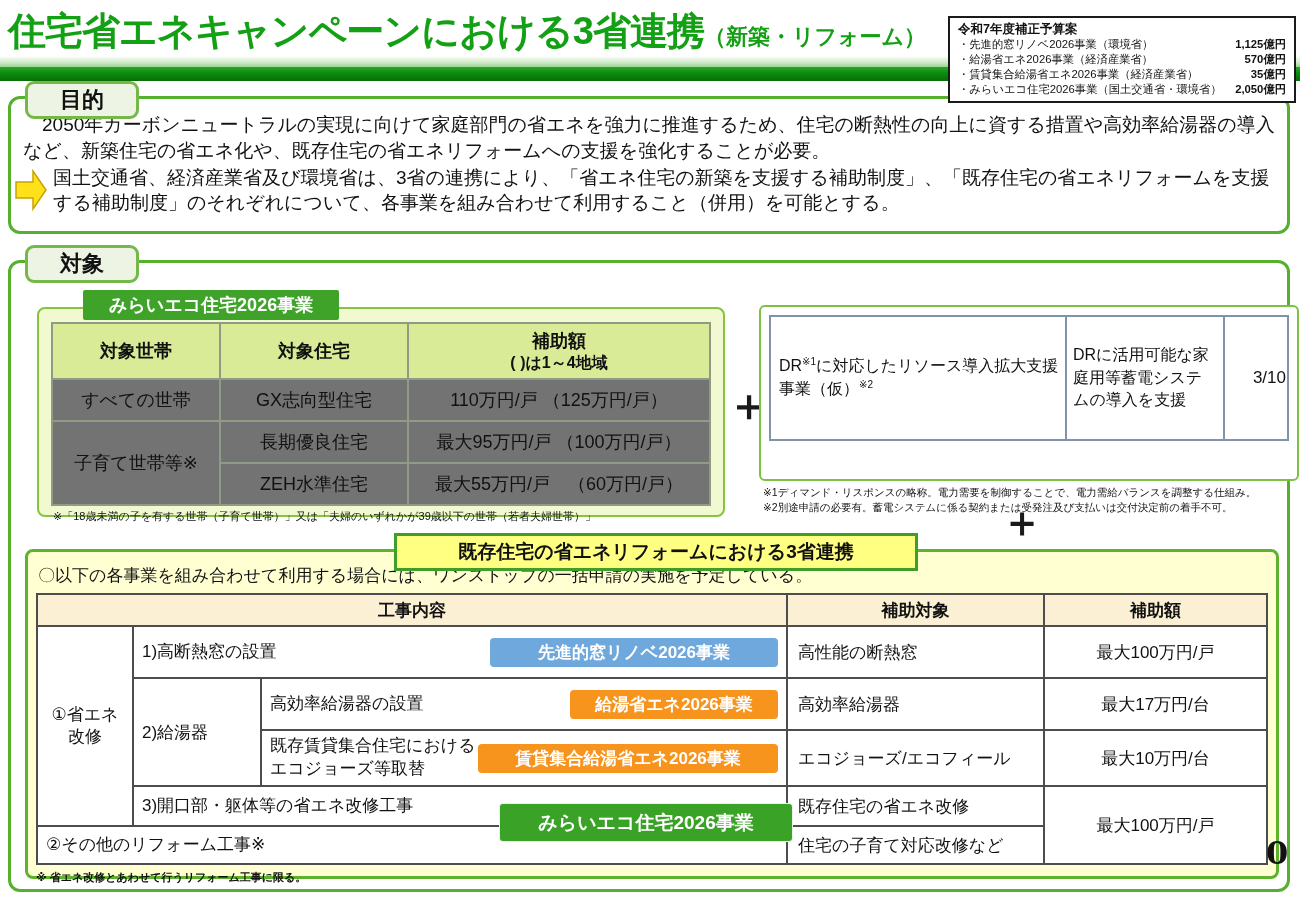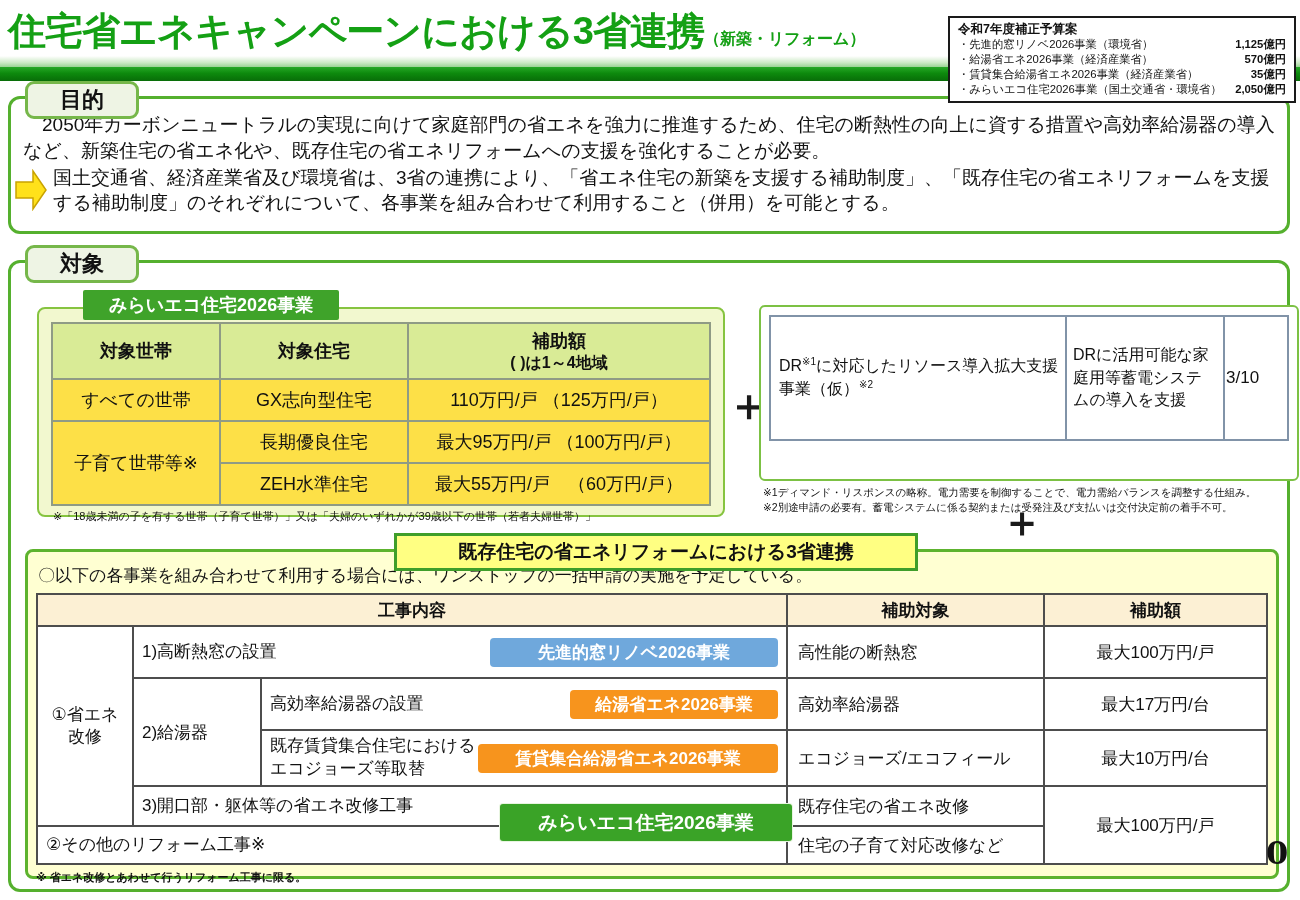--- a/index.html
+++ b/index.html
@@ -7,21 +7,21 @@
     width:1300px;height:900px;position:relative;overflow:hidden;
     background:#ffffff;
     font-family:"Liberation Sans","DejaVu Sans",sans-serif;
     color:#111;
   }
   .abs{position:absolute;}
 
   
   #title{left:8px;top:6px;font-weight:bold;color:#14a014;white-space:nowrap;}
   #title .main{font-size:38px;letter-spacing:-1px;}
-  #title .sub{font-size:16px;}
+  #title .sub{font-size:22px;}
   #bar-light{left:0;top:56px;width:1300px;height:11px;
     background:linear-gradient(180deg,#ffffff 0%,#cdeac6 60%,#9ad394 100%);}
   #bar-dark{left:0;top:67px;width:1300px;height:14px;
     background:linear-gradient(180deg,#27a827 0%,#0d8a0d 45%,#086d08 100%);}
 
   
   #budget{left:948px;top:16px;width:348px;box-sizing:border-box;
     border:2px solid #1a1a1a;background:#fff;padding:3px 8px 4px;z-index:5;}
   #budget .bud-head{font-size:12.5px;font-weight:bold;line-height:1.3;}
   #budget .bud-row{display:flex;justify-content:space-between;font-size:11.3px;line-height:1.32;}
@@ -39,21 +39,21 @@
   .p1{margin:13px 10px 0 12px;font-size:19px;line-height:1.36;}
   .p2row{display:flex;margin:1px 10px 0 4px;align-items:flex-start;}
   .p2{font-size:19px;line-height:1.36;margin-left:4px;flex:1;}
   .arrow-wrap{width:34px;flex:0 0 34px;padding-top:4px;}
 
   
   #mirai-badge{left:72px;top:27px;background:#3fa32a;color:#fff;font-weight:bold;
     font-size:18px;padding:3px 26px;border-radius:2px;z-index:3;}
   #mirai-panel{left:26px;top:44px;width:688px;height:210px;box-sizing:border-box;
     background:#f2f8cf;border:2px solid #86c440;border-radius:8px;padding:13px 12px 0 12px;}
-  table.mirai{width:100%;border-collapse:collapse;background:#fde047;table-layout:fixed;}
+  table.mirai{width:100%;border-collapse:collapse;background:#737373;table-layout:fixed;}
   .mirai th,.mirai td{border:2px solid #8f9b85;text-align:center;padding:0 2px;}
   .mirai th{background:#d9eb96;font-size:18px;font-weight:bold;height:54px;}
   .mirai td{font-size:18px;height:40px;}
   .mirai .hl2{font-size:16px;}
   #mirai-footnote{font-size:11px;margin:3px 0 0 2px;}
 
   
   .plus{font-size:44px;font-weight:bold;color:#1a1a1a;line-height:1;}
   #plus-left{left:716px;top:120px;}
   #plus-bottom{left:990px;top:238px;font-size:42px;}
@@ -62,21 +62,21 @@
   #battery-panel{left:748px;top:42px;width:540px;height:176px;box-sizing:border-box;
     background:#fff;border:2px solid #7cc144;border-radius:6px;padding:8px;}
   table.batt{width:100%;border-collapse:collapse;table-layout:fixed;}
   .batt th,.batt td{border:2px solid #8193a8;}
   .batt th{background:#b9cbe3;height:34px;font-size:16px;font-weight:bold;text-align:center;}
   .batt td{background:#fff;font-size:16px;height:114px;vertical-align:middle;}
   .pill{display:inline-block;background:#dfe9f6;border:2px solid #4f81bd;border-radius:14px;
     color:#17375e;font-size:14.5px;font-weight:bold;padding:1px 12px;line-height:1.25;}
   .batt .prog{padding:4px 6px 4px 8px;line-height:1.4;}
   .batt .ovw{padding:4px 6px;line-height:1.4;}
-  .batt .rate{text-align:left;font-size:17px;border-radius:23px;}
+  .batt .rate{text-align:right;font-size:17px;border-radius:23px;}
   sup{font-size:10px;}
   #batt-notes{left:752px;top:222px;width:538px;font-size:10.5px;line-height:1.45;}
 
   
   #reform{left:14px;top:286px;width:1254px;height:330px;box-sizing:border-box;
     background:#ffffd2;border:3px solid #5db32e;border-radius:8px;}
   #reform-header{position:absolute;top:-19px;left:366px;width:524px;box-sizing:border-box;
     background:#ffff82;border:3px solid #3f9e2a;font-size:19px;font-weight:bold;
     text-align:center;padding:3px 0;z-index:4;}
   #reform-intro{margin:12px 8px 6px 10px;font-size:17px;}

